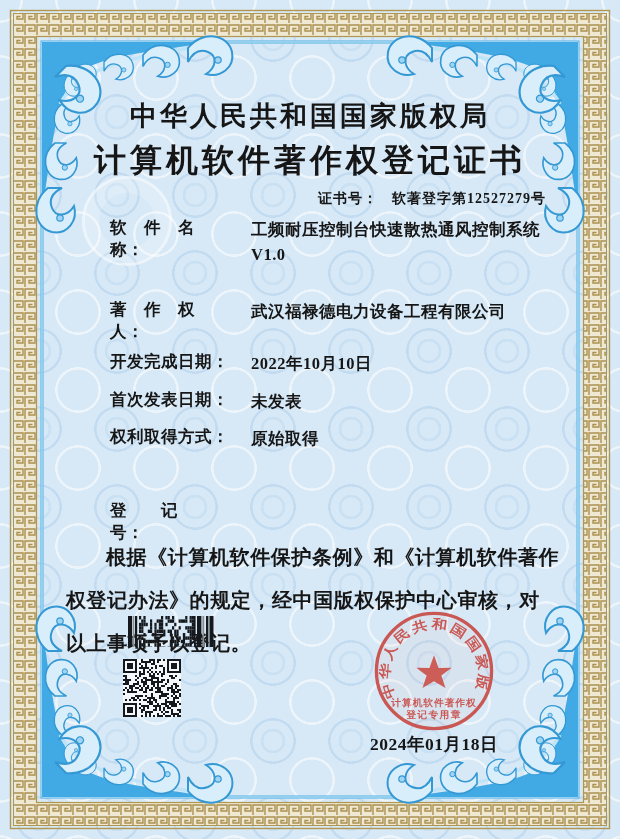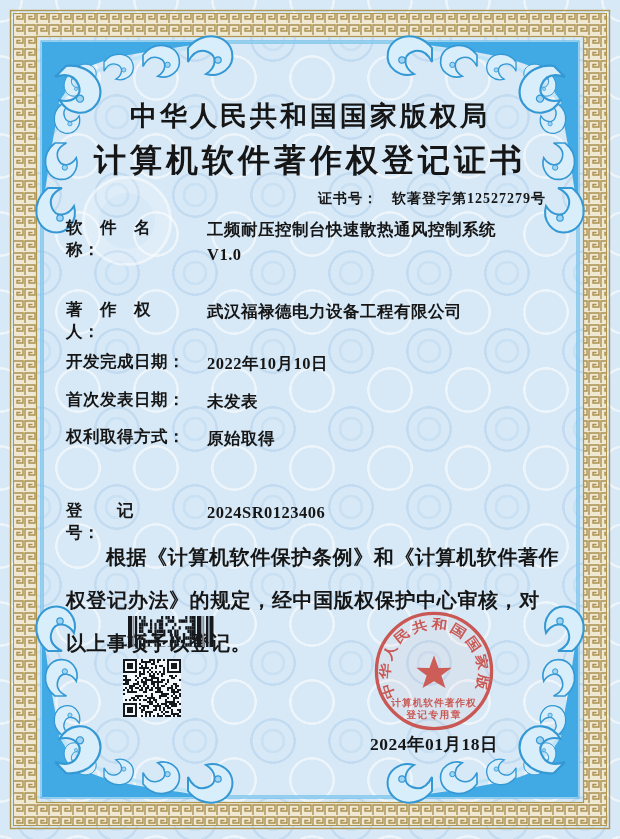--- a/index.html
+++ b/index.html
@@ -15,21 +15,21 @@
   .frame{position:absolute;left:0;top:0;width:620px;height:839px;pointer-events:none;}
   .big-medallion{position:absolute;left:82px;top:176px;width:84px;height:84px;border-radius:50%;
     border:3px solid rgba(255,255,255,.55);box-shadow:inset 0 0 0 14px rgba(255,255,255,.18);}
   .title{position:absolute;left:0;top:98px;width:100%;text-align:center;
     font-size:27px;font-weight:bold;letter-spacing:3px;}
   .subtitle{position:absolute;left:0;top:139px;width:100%;text-align:center;
     font-size:32px;font-weight:bold;letter-spacing:4px;}
   .certno{position:absolute;top:190px;right:74px;font-size:14px;font-weight:bold;letter-spacing:1px;text-align:right;}
   .certno .num{margin-left:14px;}
   .frow{position:absolute;left:66px;display:flex;font-size:16.5px;font-weight:bold;}
-  .frow .lbl{width:128px;flex:0 0 auto;letter-spacing:0.5px;}
+  .frow .lbl{width:128px;flex:0 0 auto;letter-spacing:0.5px;margin-left:44px;}
   .frow .val{margin-left:13px;line-height:25px;letter-spacing:0.5px;}
   .statement{position:absolute;left:66px;top:536px;width:494px;
     font-size:20px;font-weight:bold;line-height:43px;text-indent:2em;letter-spacing:0.6px;}
   .barcode{position:absolute;left:128px;top:616px;width:88px;height:31px;}
   .qrcode{position:absolute;left:123px;top:659px;width:58px;height:58px;}
   .seal{position:absolute;left:369px;top:606px;width:130px;height:130px;opacity:.88;}
   .seal-date{position:absolute;left:360px;top:732px;width:148px;text-align:center;
     font-size:17.5px;font-weight:bold;letter-spacing:0.5px;}
 </style>
 </head>
@@ -99,21 +99,20 @@
   <div class="frow" style="top:389px">
     <span class="lbl">首次发表日期：</span>
     <span class="val">未发表</span>
   </div>
   <div class="frow" style="top:426px">
     <span class="lbl">权利取得方式：</span>
     <span class="val">原始取得</span>
   </div>
   <div class="frow" style="top:500px">
     <span class="lbl">登　　记　　号：</span>
-    <span class="val">2024SR0123406</span>
   </div>
 
   <div class="statement">根据《计算机软件保护条例》和《计算机软件著作权登记办法》的规定，经中国版权保护中心审核，对以上事项予以登记。</div>
 
   <svg class="barcode" id="barcode" viewBox="0 0 88 31">
       <rect x="0" y="0" width="4" height="31" fill="#15181c"></rect>
       <rect x="4.6" y="0" width="1.8" height="31" fill="#878d93"></rect>
       <rect x="7" y="0" width="2.2" height="31" fill="#15181c"></rect>
       <rect x="11" y="0" width="2.2" height="3.4" fill="#15181c"></rect>
       <rect x="11" y="6.8" width="2.2" height="3.4" fill="#15181c"></rect>

